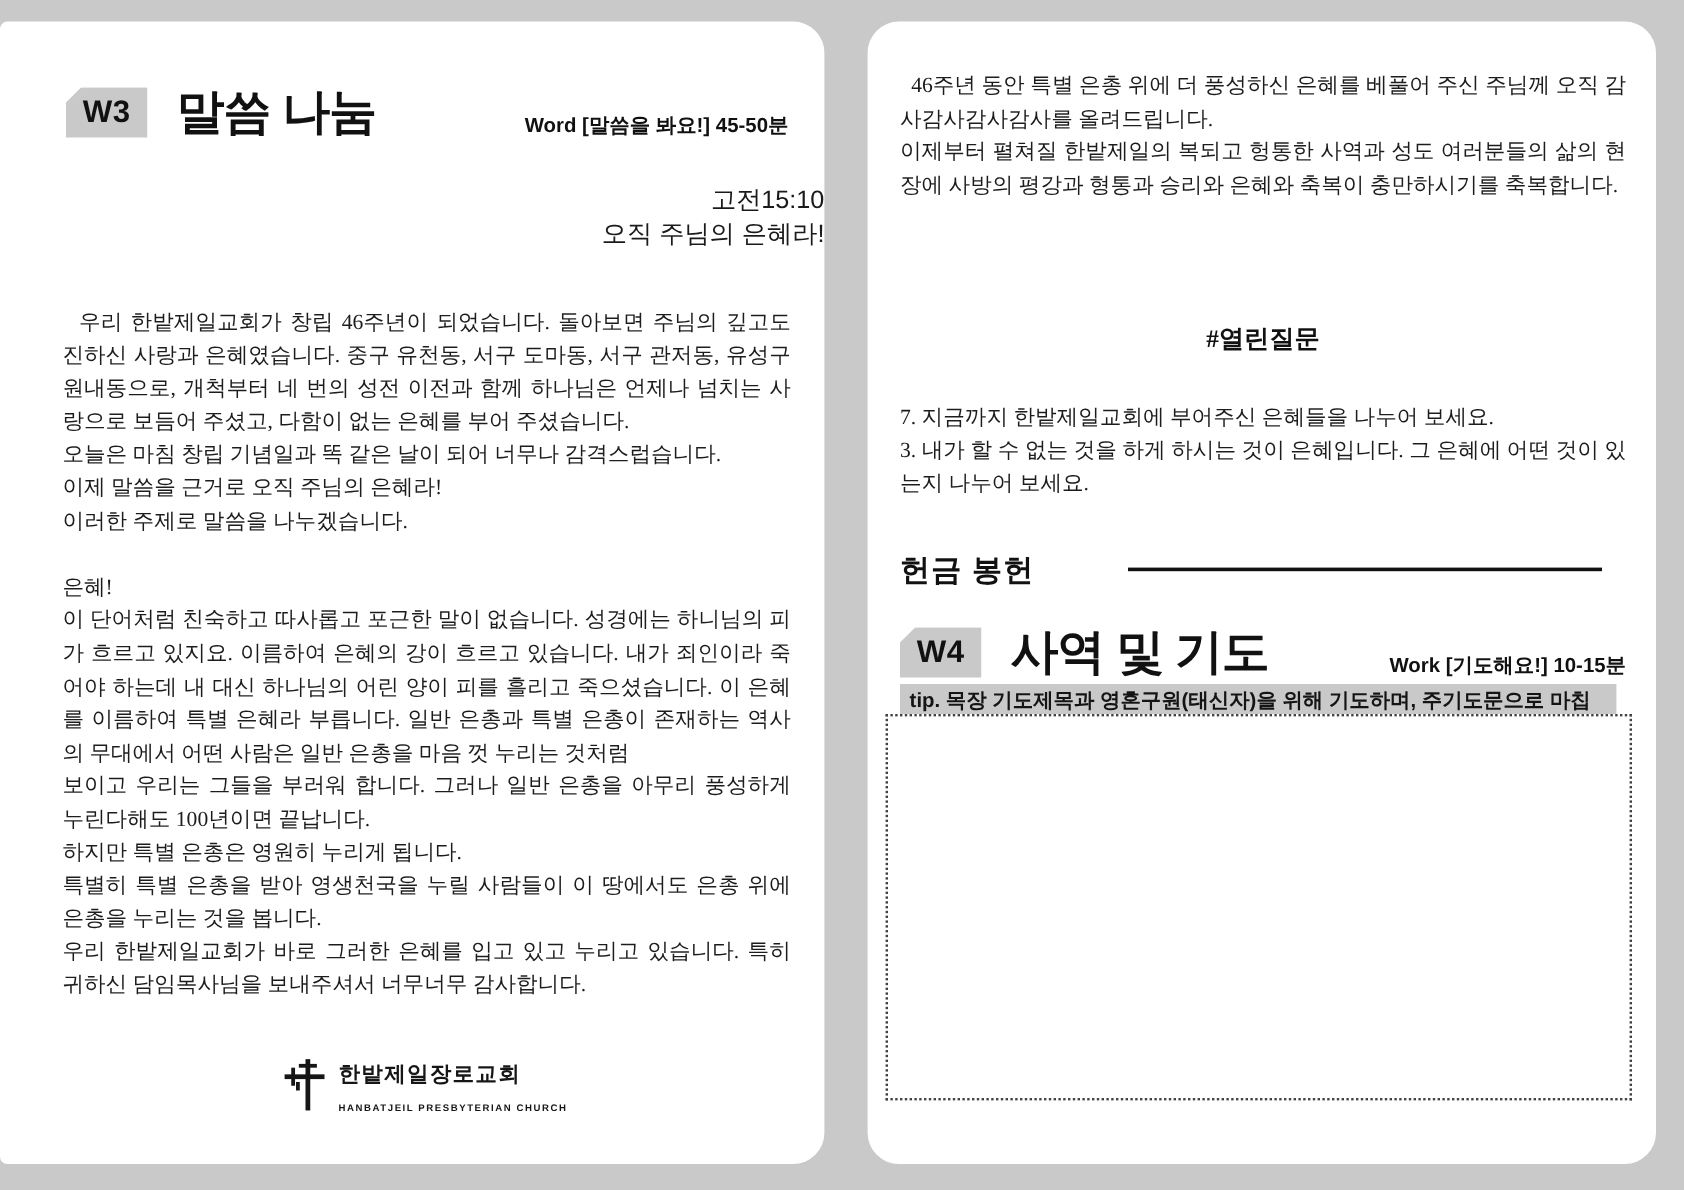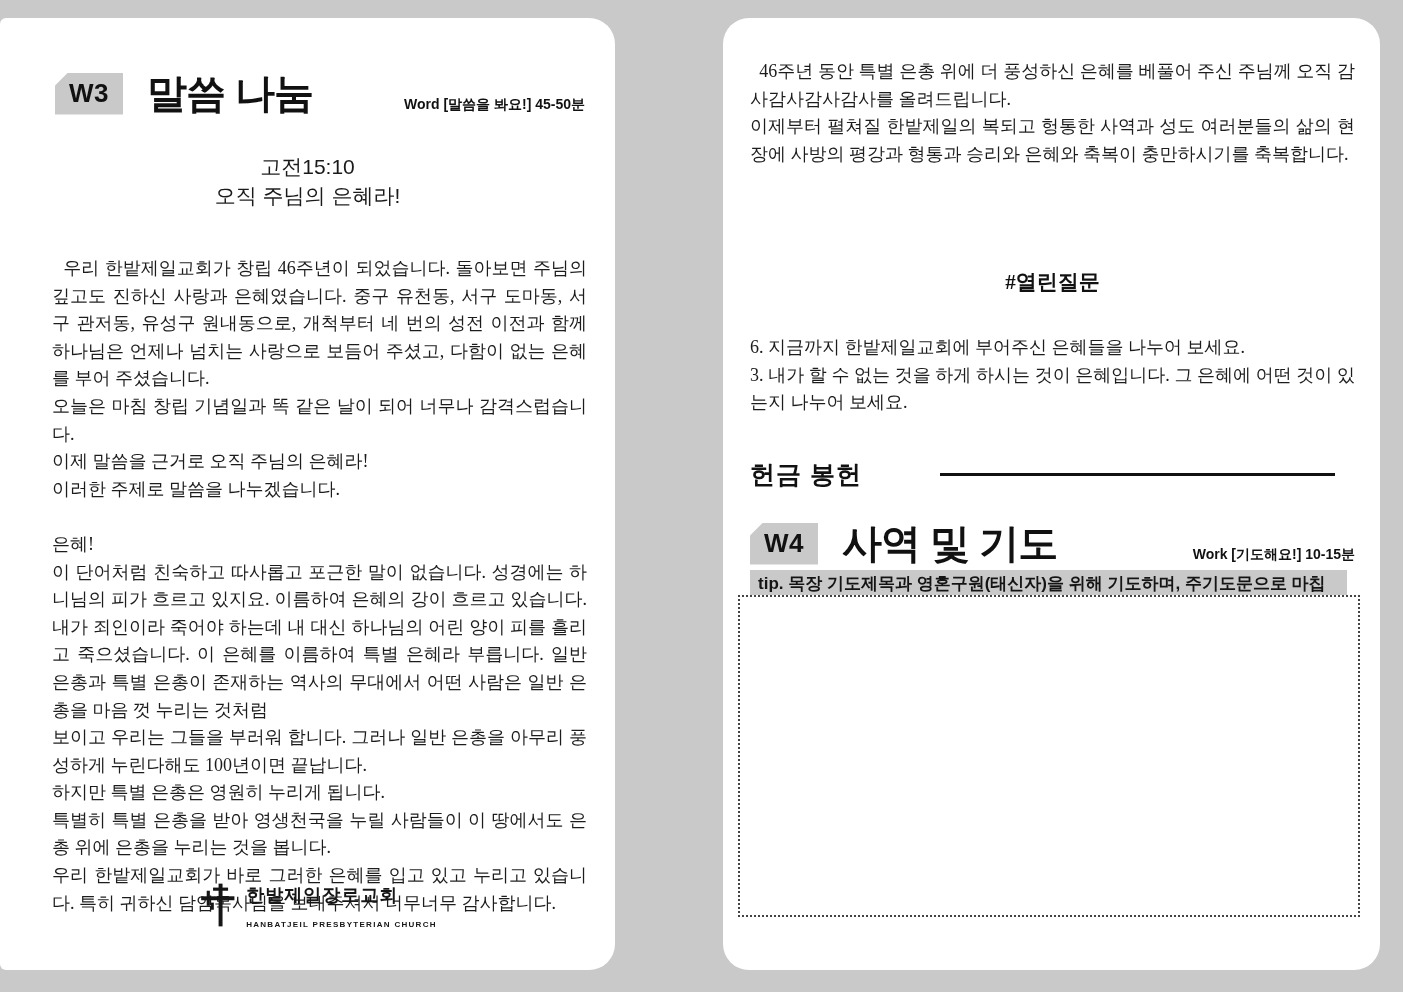--- a/index.html
+++ b/index.html
@@ -1,34 +1,34 @@
 <!DOCTYPE html>
 <html><head>
 <meta charset="utf-8">
 <style>
   html,body{margin:0;padding:0;background:#c9c9c9;}
   .canvas{position:relative;width:1403px;height:992px;background:#c9c9c9;overflow:hidden;
           font-family:"Liberation Sans",sans-serif;color:#111;}
   .page{position:absolute;top:18px;height:952px;background:#ffffff;}
-  .page-left{left:0;width:615px;border-radius:6px 26px 26px 6px;}
+  .page-left{left:0;width:687px;border-radius:6px 26px 26px 6px;}
   .page-right{left:723px;width:657px;border-radius:26px;}
 
   
   .sec-header{position:absolute;left:0;right:0;display:flex;align-items:center;}
   .w-badge{background:#c9c9c9;color:#111;font-weight:900;font-size:26px;
            padding:5px 14px 6px 14px;letter-spacing:.5px;
            clip-path:polygon(13px 0,100% 0,100% 100%,0 100%,0 13px);}
   .sec-title{font-weight:900;font-size:40px;letter-spacing:-1px;margin-left:24px;
              font-family:"Liberation Sans",sans-serif;}
-  .sec-meta{margin-left:auto;font-weight:700;font-size:14px;margin-top:22px;}
+  .sec-meta{margin-left:auto;font-weight:700;font-size:17px;margin-top:22px;}
 
   .tip-row{position:absolute;left:0;display:flex;justify-content:flex-end;}
   .tip{background:#c9c9c9;font-weight:600;font-size:17px;padding:2px 8px 3px 8px;color:#141414;}
 
-  .scripture{position:absolute;left:0;right:0;text-align:center;font-size:21px;
+  .scripture{position:absolute;left:0;right:0;text-align:right;font-size:21px;
              line-height:29px;font-weight:500;color:#1a1a1a;}
 
   .serif-body{font-family:"Liberation Serif",serif;color:#1c1c1c;
               font-size:18px;line-height:27.6px;text-align:justify;}
   .serif-body p{margin:0;}
 
   .left-body{position:absolute;top:237px;left:52px;right:28px;}
   .right-intro{position:absolute;top:40px;left:27px;right:25px;}
 
   .rule-row{position:absolute;display:flex;align-items:center;}
@@ -109,21 +109,21 @@
         <p>&nbsp;&nbsp;46주년 동안 특별 은총 위에 더 풍성하신 은혜를 베풀어 주신 주님께 오직 감사감사감사감사를 올려드립니다.</p>
         <p>이제부터 펼쳐질 한밭제일의 복되고 헝통한 사역과 성도 여러분들의 삶의 현장에 사방의 평강과 형통과 승리와 은혜와 축복이 충만하시기를 축복합니다.</p>
       </div>
 
     <div class="rule-row oq-row">
       <span class="oq-heading">#열린질문</span>
       <span class="rule"></span>
     </div>
 
     <div class="questions serif-body">
-        <p>6. 지금까지 한밭제일교회에 부어주신 은혜들을 나누어 보세요.</p>
+        <p>7. 지금까지 한밭제일교회에 부어주신 은혜들을 나누어 보세요.</p>
         <p>3. 내가 할 수 없는 것을 하게 하시는 것이 은혜입니다. 그 은혜에 어떤 것이 있는지 나누어 보세요.</p>
       </div>
 
     <div class="rule-row offering-row">
       <span class="offering-heading">헌금 봉헌</span>
       <span class="offering-rule"></span>
     </div>
 
     <div class="sec-header w4-header">
       <span class="w-badge">W4</span>

